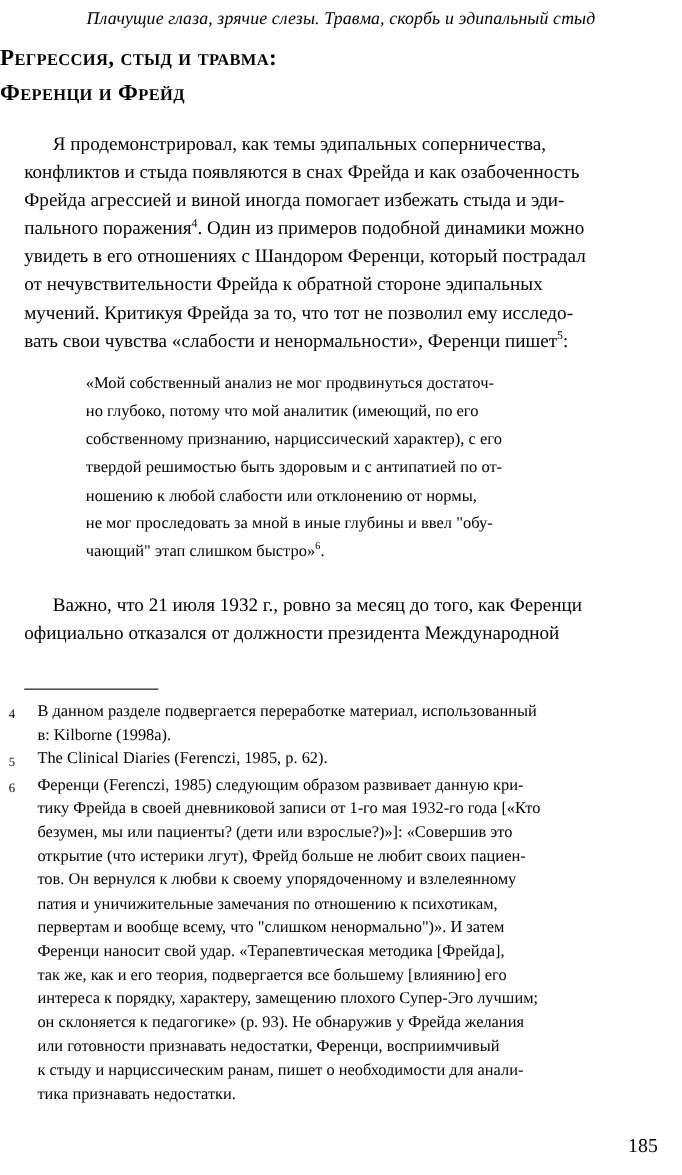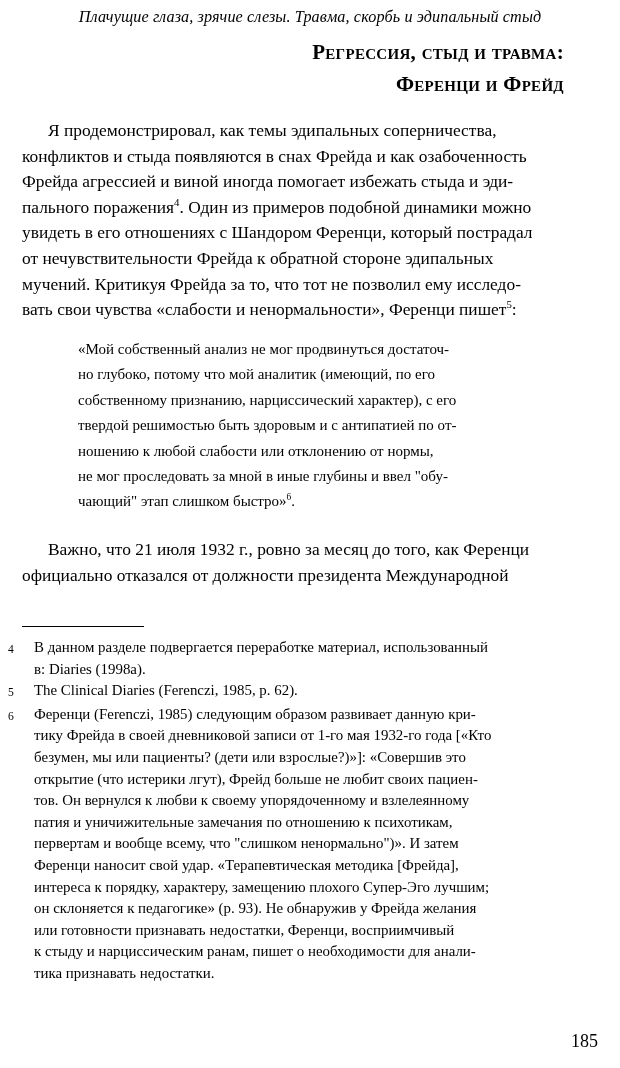--- a/index.html
+++ b/index.html
@@ -35,21 +35,21 @@
     letter-spacing: 0.1px;
     white-space: nowrap;
   }
 
   
   .chapter-title {
     position: absolute;
     top: 36px;
     left: 0;
     width: 564px;
-    text-align: right;
+    text-align: left;
     font-weight: bold;
     font-size: 21px;
     line-height: 32px;
     font-variant: small-caps;
     letter-spacing: 0.3px;
   }
   .chapter-title .tline { display: block; }
 
   
   .content {
@@ -193,21 +193,21 @@
   </div>
 
   <div class="footnote-rule"></div>
 
   <div class="footnotes">
 
     <div class="fn">
       <div class="fn-num">4</div>
       <div class="fn-body">
         <span class="ln">В данном разделе подвергается переработке материал, использованный</span>
-        <span class="ln">в: Diaries (1998a).</span>
+        <span class="ln">в: Kilborne (1998a).</span>
       </div>
     </div>
 
     <div class="fn">
       <div class="fn-num">5</div>
       <div class="fn-body">
         <span class="ln">The Clinical Diaries (Ferenczi, 1985, p. 62).</span>
       </div>
     </div>
 
@@ -215,20 +215,21 @@
       <div class="fn-num">6</div>
       <div class="fn-body">
         <span class="ln">Ференци (Ferenczi, 1985) следующим образом развивает данную кри-</span>
         <span class="ln">тику Фрейда в своей дневниковой записи от 1-го мая 1932-го года [«Кто</span>
         <span class="ln">безумен, мы или пациенты? (дети или взрослые?)»]: «Совершив это</span>
         <span class="ln">открытие (что истерики лгут), Фрейд больше не любит своих пациен-</span>
         <span class="ln">тов. Он вернулся к любви к своему упорядоченному и взлелеянному</span>
         <span class="ln">патия и уничижительные замечания по отношению к психотикам,</span>
         <span class="ln">первертам и вообще всему, что "слишком ненормально")». И затем</span>
         <span class="ln">Ференци наносит свой удар. «Терапевтическая методика [Фрейда],</span>
+        <span class="ln">так же, как и его теория, подвергается все большему [влиянию] его</span>
         <span class="ln">интереса к порядку, характеру, замещению плохого Супер-Эго лучшим;</span>
         <span class="ln">он склоняется к педагогике» (p. 93). Не обнаружив у Фрейда желания</span>
         <span class="ln">или готовности признавать недостатки, Ференци, восприимчивый</span>
         <span class="ln">к стыду и нарциссическим ранам, пишет о необходимости для анали-</span>
         <span class="ln">тика признавать недостатки.</span>
       </div>
     </div>
 
   </div>
 

